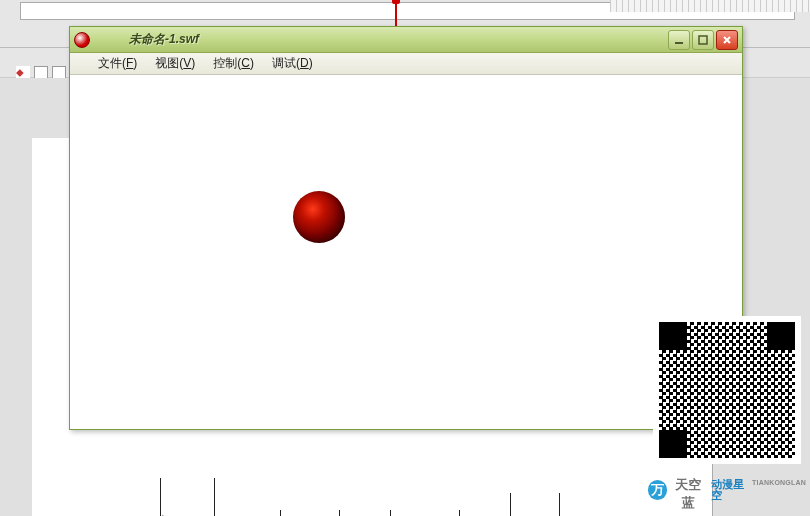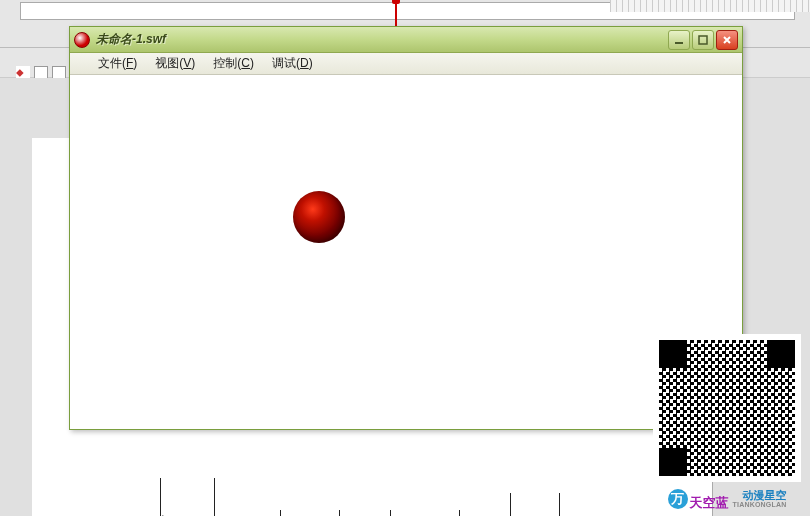--- a/index.html
+++ b/index.html
@@ -135,20 +135,21 @@
       border: 1px solid #800;
       flex-shrink: 0;
     }
     .titlebar .title {
       flex: 1;
       color: #3a4a1a;
       font-style: italic;
       font-weight: bold;
       font-size: 12px;
       text-shadow: 1px 1px 0 rgba(255,255,255,0.5);
+      margin-left: 33px;
     }
     .win-controls {
       display: flex;
       gap: 2px;
     }
     .win-btn {
       width: 22px; height: 20px;
       border: 1px solid #8fa850;
       background: linear-gradient(to bottom, #e8f2c8, #b8cc7a);
       border-radius: 3px;
@@ -238,26 +239,26 @@
       gap: 2px;
     }
     .qr-label .logo {
       width: 20px; height: 20px;
       background: #2aa0d8;
       border-radius: 50%;
       color: #fff;
       font-size: 13px;
       line-height: 20px;
     }
-    .qr-label .cn { color: #a21caf; margin-top: 8px; }
+    .qr-label .cn { color: #737373; margin-top: 8px; }
     .qr-label .sub {
-      display: flex; flex-direction: column;
+      display: flex; flex-direction: row;
       font-size: 8px;
       line-height: 1;
-      text-align: right;
+      text-align: left;
       margin-left: 2px;
     }
     .qr-label .sub .cn2 { color: #1a80c0; font-size: 11px; font-weight: bold; }
     .qr-label .sub .en { color: #888; font-size: 7px; letter-spacing: 0.2px; }
   </style>
 </head>
 <body>
 
 <div class="bg-timeline">
   <div class="track"></div>

